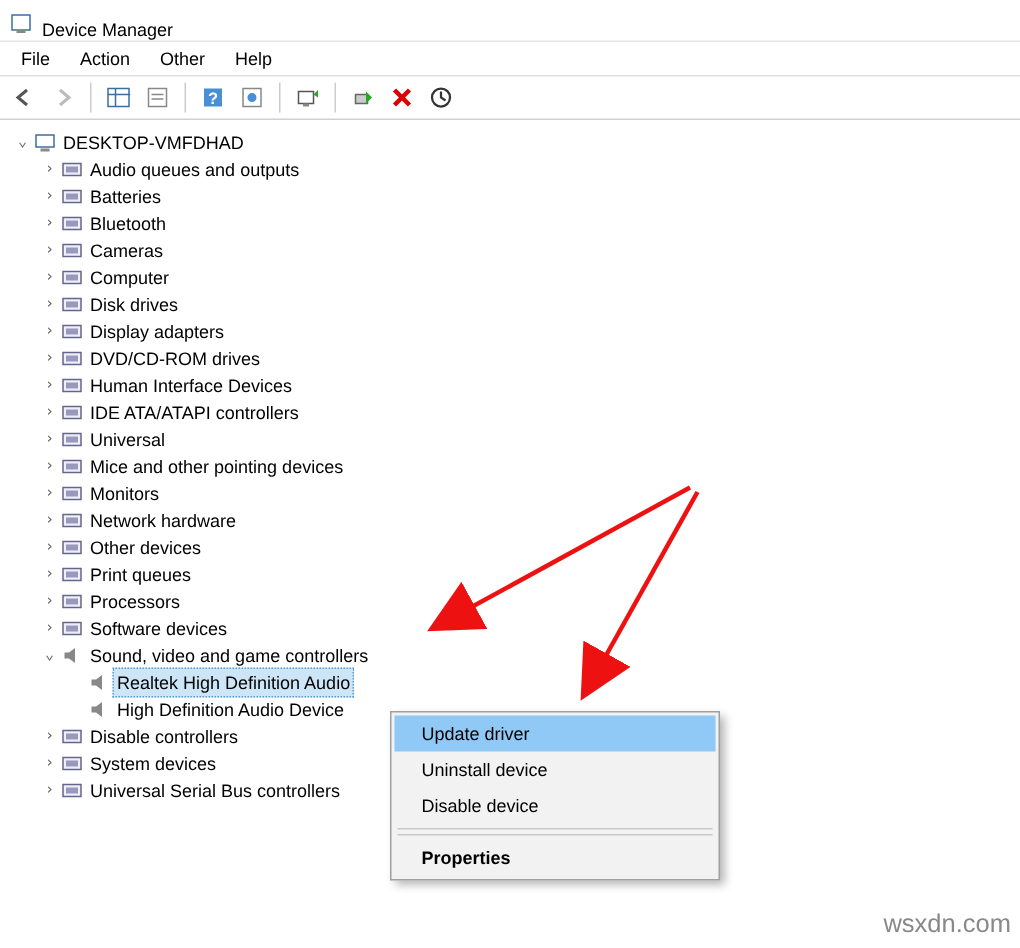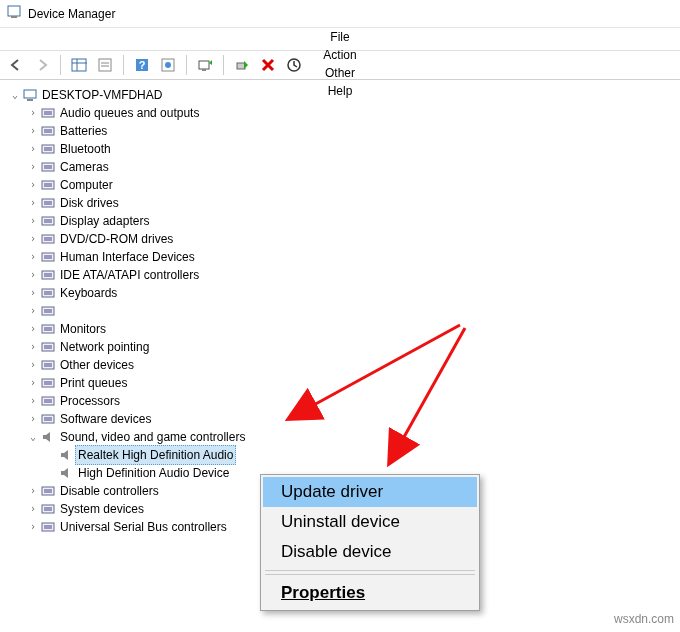--- a/index.html
+++ b/index.html
@@ -9,32 +9,31 @@
     font-size: 12px;
     background: #fff;
     color: #000;
     width: 680px;
     height: 632px;
     overflow: hidden;
     position: relative;
   }
   .titlebar {
     display: flex;
-    align-items: center;
+    align-items: flex-end;
     height: 28px;
     padding: 0 6px;
     border-bottom: 1px solid #e5e5e5;
   }
   .titlebar .app-icon { margin-right: 6px; }
   .menubar {
     display: flex;
     align-items: center;
     height: 22px;
     padding: 0 4px;
-    flex-direction: column;
   }
   .menubar .menu-item {
     padding: 2px 10px;
     cursor: default;
   }
   .toolbar {
     display: flex;
     align-items: center;
     height: 30px;
     padding: 2px 4px;
@@ -78,37 +77,37 @@
   }
   .context-menu {
     position: absolute;
     left: 260px;
     top: 474px;
     width: 220px;
     background: #f2f2f2;
     border: 1px solid #a0a0a0;
     box-shadow: 3px 3px 6px rgba(0,0,0,0.3);
     padding: 2px;
-    font-size: 17px;
+    font-size: 12px;
     z-index: 50;
   }
   .context-menu .cm-item {
     padding: 5px 18px;
     cursor: default;
   }
   .context-menu .cm-item.hl { background: #90c8f6; }
   .context-menu .cm-sep {
     height: 1px; background: #c8c8c8; margin: 3px 2px;
   }
-  .context-menu .cm-item.bold { font-weight: bold; text-decoration: underline; }
+  .context-menu .cm-item.bold { font-weight: bold; }
   .watermark {
     position: absolute;
     right: 6px;
     bottom: 6px;
-    font-size: 12px;
+    font-size: 17px;
     color: #888;
   }
   .annot { position:absolute; pointer-events:none; z-index:40; }
 </style>
 </head>
 <body>
 
 <div class="titlebar">
   <span class="app-icon">
     <svg width="16" height="16">
@@ -319,31 +318,32 @@
       </div>
       <div class="row">
         <span class="indent" style="width:18px"></span>
         <span class="expander">›</span>
         <span class="dev-icon">
           <svg width="16" height="16">
             <rect x="2" y="4" width="12" height="8" fill="#eef" stroke="#668"></rect>
             <rect x="4" y="6" width="8" height="4" fill="#99b"></rect>
           </svg>
         </span>
-        <span>Keyboards</span>
-      </div>
-      <div class="row">
-        <span class="indent" style="width:18px"></span>
-        <span class="expander">›</span>
-        <span class="dev-icon">
-          <svg width="16" height="16">
-            <rect x="2" y="4" width="12" height="8" fill="#eef" stroke="#668"></rect>
-            <rect x="4" y="6" width="8" height="4" fill="#99b"></rect>
-          </svg>
-        </span>
+        <span>Universal</span>
+      </div>
+      <div class="row">
+        <span class="indent" style="width:18px"></span>
+        <span class="expander">›</span>
+        <span class="dev-icon">
+          <svg width="16" height="16">
+            <rect x="2" y="4" width="12" height="8" fill="#eef" stroke="#668"></rect>
+            <rect x="4" y="6" width="8" height="4" fill="#99b"></rect>
+          </svg>
+        </span>
+        <span>Mice and other pointing devices</span>
       </div>
       <div class="row">
         <span class="indent" style="width:18px"></span>
         <span class="expander">›</span>
         <span class="dev-icon">
           <svg width="16" height="16">
             <rect x="2" y="4" width="12" height="8" fill="#eef" stroke="#668"></rect>
             <rect x="4" y="6" width="8" height="4" fill="#99b"></rect>
           </svg>
         </span>
@@ -351,21 +351,21 @@
       </div>
       <div class="row">
         <span class="indent" style="width:18px"></span>
         <span class="expander">›</span>
         <span class="dev-icon">
           <svg width="16" height="16">
             <rect x="2" y="4" width="12" height="8" fill="#eef" stroke="#668"></rect>
             <rect x="4" y="6" width="8" height="4" fill="#99b"></rect>
           </svg>
         </span>
-        <span>Network pointing</span>
+        <span>Network hardware</span>
       </div>
       <div class="row">
         <span class="indent" style="width:18px"></span>
         <span class="expander">›</span>
         <span class="dev-icon">
           <svg width="16" height="16">
             <rect x="2" y="4" width="12" height="8" fill="#eef" stroke="#668"></rect>
             <rect x="4" y="6" width="8" height="4" fill="#99b"></rect>
           </svg>
         </span>

